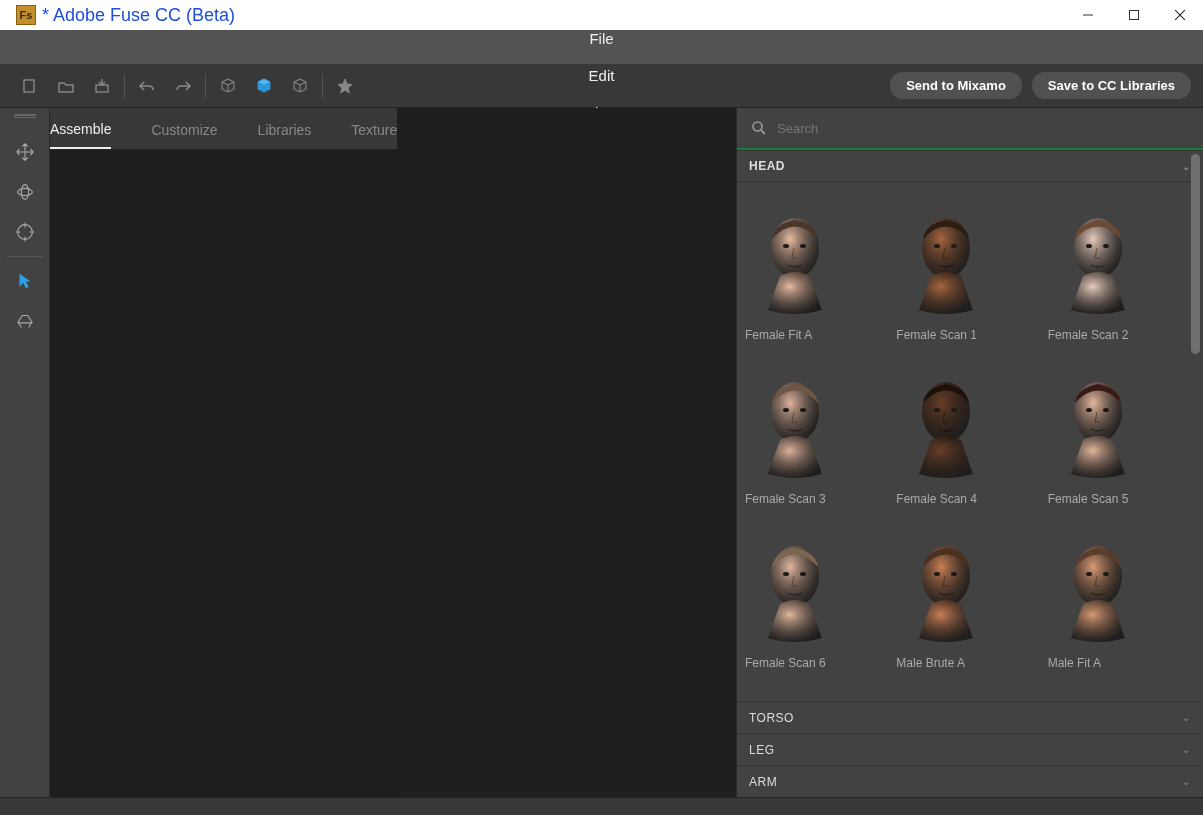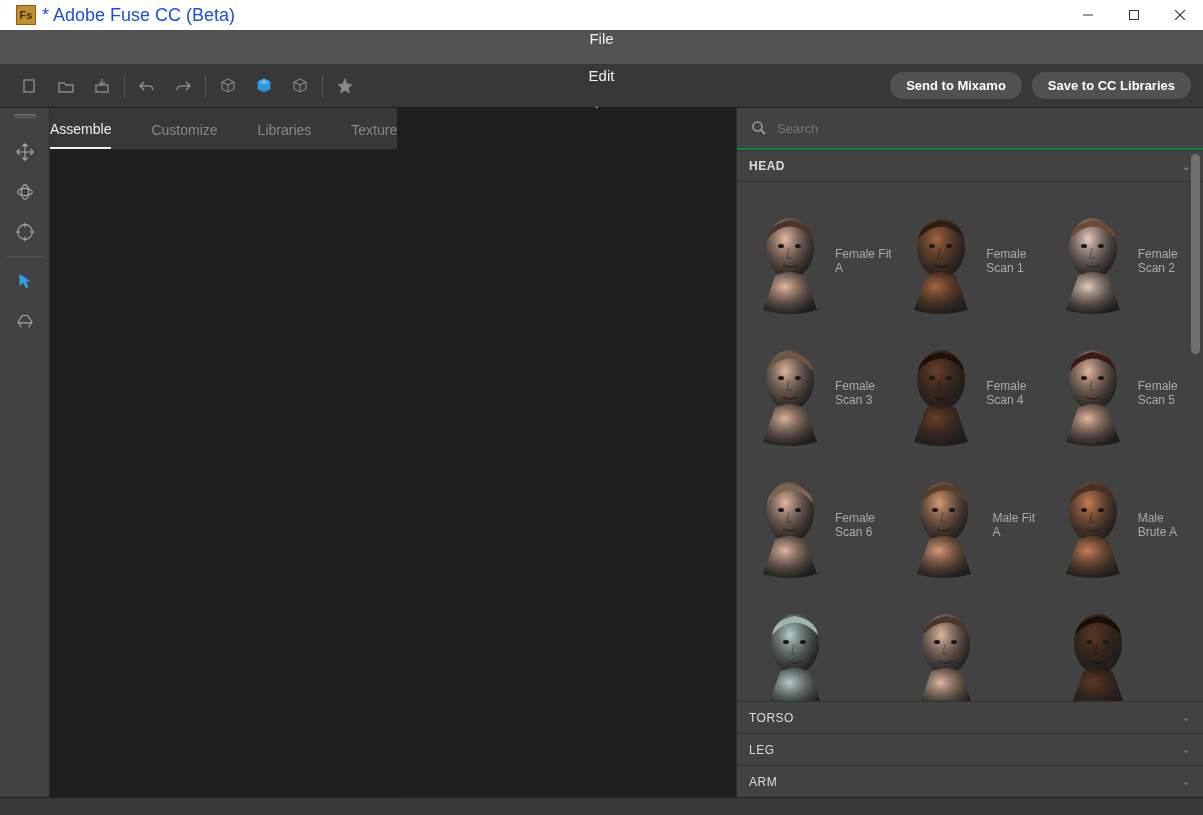--- a/index.html
+++ b/index.html
@@ -40,21 +40,21 @@
   .viewport-canvas { flex: 1; background: #1f1f1f; }
 
   .library { width: 467px; background: #424242; display: flex; flex-direction: column; border-left:1px solid #2a2a2a; position: relative; }
   .search-row { height: 42px; display: flex; align-items: center; padding: 0 14px; gap:10px; border-bottom: 2px solid #15803d;}
   .search-row svg { width:16px; height:16px; fill:#888; }
   .search-input { flex:1; background: transparent; border: none; outline: none; color:#ccc; font-size:13px;}
 
   .cat-header { height:32px; background:#424242; display:flex; align-items:center; padding:0 12px; font-size:12px; font-weight:700; color:#ddd; border-bottom:1px solid #333; border-top:1px solid #333; letter-spacing:.5px;text-align:right;}
   .cat-header .chev { margin-left:auto; color:#888; font-size:10px;}
   .cat-body { flex:1; overflow-y: hidden; padding: 6px 8px; display: grid; grid-template-columns: repeat(3, 1fr); gap: 4px 4px; }
-  .asset { display:flex; flex-direction:row; align-items:center; padding:12px 0 0 0;}
+  .asset { display:flex; flex-direction:column; padding:12px 0 0 0;}
   .asset .thumb { width:100px; height:116px; display:flex; align-items:flex-end; justify-content:center; }
   .asset .lbl { font-size:12px; color:#aaa; padding:12px 0 6px 0;}
 
   .collapsed-row { height: 32px; border-top:1px solid #333; display:flex; align-items:center; padding:0 12px; font-size:12px; font-weight:400; color:#ddd; letter-spacing:.5px;}
   .collapsed-row .chev { margin-left:auto; color:#888; font-size:10px;}
 
   .library .scrollbar { position: absolute; right: 3px; top: 46px; width: 9px; bottom: 100px; }
   .library .scrollbar .thumb { position:absolute; top:0; left:0; right:0; height:200px; background:#707070; border-radius: 5px;}
 
   .footer { height: 18px; background: #383838; border-top:1px solid #222;}
@@ -349,60 +349,60 @@
     <path d="M44 42 L42 52 L47 52" fill="none" stroke="#00000055" stroke-width="1.2"></path>
     <path d="M38 59 Q45 63 52 59" fill="none" stroke="#00000077" stroke-width="1.4"></path>
   </svg>
           </div>
                  <div class="lbl">Female Scan 6</div>
         </div>
         <div class="asset">
           <div class="thumb">
             <svg width="90" height="110" viewBox="0 0 90 110">
     <defs>
+      <radialGradient id="gc97e54" cx="40%" cy="35%" r="70%">
+        <stop offset="0%" stop-color="#c97e54"></stop>
+        <stop offset="100%" stop-color="#000" stop-opacity=".55"></stop>
+      </radialGradient>
+    </defs>
+    <ellipse cx="45" cy="42" rx="24" ry="30" fill="url(#gc97e54)"></ellipse>
+    <path d="M22 33 Q45 8 68 33 Q66 18 45 14 Q24 18 22 33 Z" fill="#4b2f1f"></path>
+    <path d="M30 70 Q45 62 60 70 L72 104 Q45 112 18 104 Z" fill="url(#gc97e54)"></path>
+    <ellipse cx="36" cy="40" rx="3" ry="2" fill="#1a1a1a"></ellipse>
+    <ellipse cx="53" cy="40" rx="3" ry="2" fill="#1a1a1a"></ellipse>
+    <path d="M44 42 L42 52 L47 52" fill="none" stroke="#00000055" stroke-width="1.2"></path>
+    <path d="M38 59 Q45 63 52 59" fill="none" stroke="#00000077" stroke-width="1.4"></path>
+  </svg>
+          </div>
+                 <div class="lbl">Male Brute A</div>
+        </div>
+        <div class="asset">
+          <div class="thumb">
+            <svg width="90" height="110" viewBox="0 0 90 110">
+    <defs>
       <radialGradient id="gd99a74" cx="40%" cy="35%" r="70%">
         <stop offset="0%" stop-color="#d99a74"></stop>
         <stop offset="100%" stop-color="#000" stop-opacity=".55"></stop>
       </radialGradient>
     </defs>
     <ellipse cx="45" cy="42" rx="24" ry="30" fill="url(#gd99a74)"></ellipse>
     <path d="M22 33 Q45 8 68 33 Q66 18 45 14 Q24 18 22 33 Z" fill="#5a3e2a"></path>
     <path d="M30 70 Q45 62 60 70 L72 104 Q45 112 18 104 Z" fill="url(#gd99a74)"></path>
     <ellipse cx="36" cy="40" rx="3" ry="2" fill="#1a1a1a"></ellipse>
     <ellipse cx="53" cy="40" rx="3" ry="2" fill="#1a1a1a"></ellipse>
     <path d="M44 42 L42 52 L47 52" fill="none" stroke="#00000055" stroke-width="1.2"></path>
     <path d="M38 59 Q45 63 52 59" fill="none" stroke="#00000077" stroke-width="1.4"></path>
   </svg>
           </div>
                  <div class="lbl">Male Fit A</div>
         </div>
         <div class="asset">
           <div class="thumb">
             <svg width="90" height="110" viewBox="0 0 90 110">
     <defs>
-      <radialGradient id="gc97e54" cx="40%" cy="35%" r="70%">
-        <stop offset="0%" stop-color="#c97e54"></stop>
-        <stop offset="100%" stop-color="#000" stop-opacity=".55"></stop>
-      </radialGradient>
-    </defs>
-    <ellipse cx="45" cy="42" rx="24" ry="30" fill="url(#gc97e54)"></ellipse>
-    <path d="M22 33 Q45 8 68 33 Q66 18 45 14 Q24 18 22 33 Z" fill="#4b2f1f"></path>
-    <path d="M30 70 Q45 62 60 70 L72 104 Q45 112 18 104 Z" fill="url(#gc97e54)"></path>
-    <ellipse cx="36" cy="40" rx="3" ry="2" fill="#1a1a1a"></ellipse>
-    <ellipse cx="53" cy="40" rx="3" ry="2" fill="#1a1a1a"></ellipse>
-    <path d="M44 42 L42 52 L47 52" fill="none" stroke="#00000055" stroke-width="1.2"></path>
-    <path d="M38 59 Q45 63 52 59" fill="none" stroke="#00000077" stroke-width="1.4"></path>
-  </svg>
-          </div>
-                 <div class="lbl">Male Brute A</div>
-        </div>
-        <div class="asset">
-          <div class="thumb">
-            <svg width="90" height="110" viewBox="0 0 90 110">
-    <defs>
       <radialGradient id="gb8cfc9" cx="40%" cy="35%" r="70%">
         <stop offset="0%" stop-color="#b8cfc9"></stop>
         <stop offset="100%" stop-color="#000" stop-opacity=".55"></stop>
       </radialGradient>
     </defs>
     <ellipse cx="45" cy="42" rx="24" ry="30" fill="url(#gb8cfc9)"></ellipse>
     <path d="M22 33 Q45 8 68 33 Q66 18 45 14 Q24 18 22 33 Z" fill="#9fb5b0"></path>
     <path d="M30 70 Q45 62 60 70 L72 104 Q45 112 18 104 Z" fill="url(#gb8cfc9)"></path>
     <ellipse cx="36" cy="40" rx="3" ry="2" fill="#1a1a1a"></ellipse>
     <ellipse cx="53" cy="40" rx="3" ry="2" fill="#1a1a1a"></ellipse>

